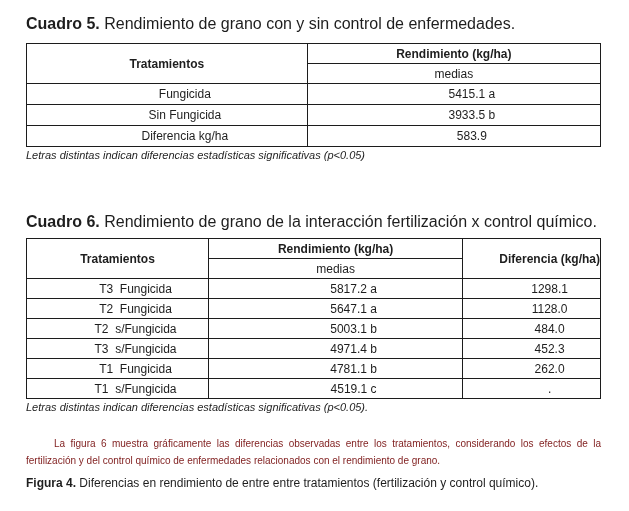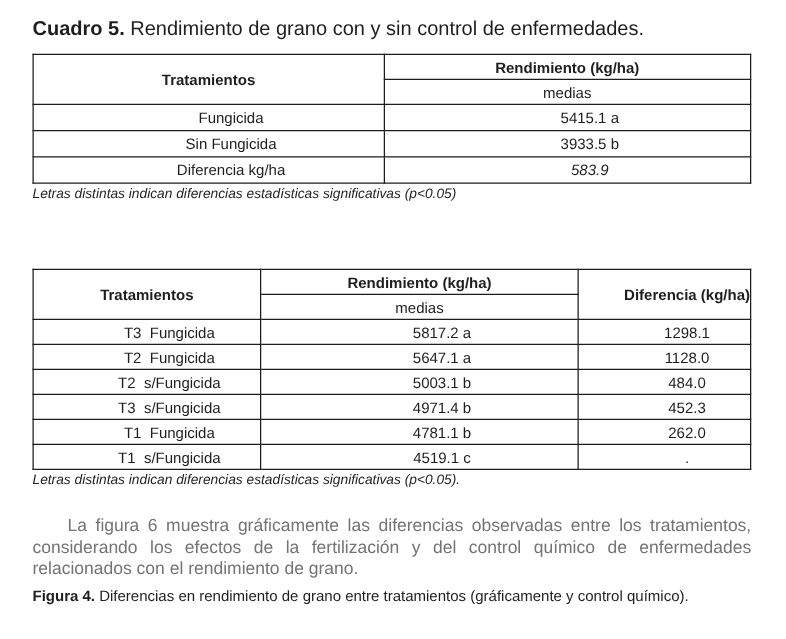--- a/index.html
+++ b/index.html
@@ -38,40 +38,40 @@
     overflow: hidden;
   }
   .t1 td.col-trat { width: 48.9%; }
   .t1 td.col-rend { width: 51.1%; }
   .t2 .w-trat { width: 31.7%; }
   .t2 .w-rend { width: 44.3%; }
   .t2 .w-dif  { width: 24.0%; text-align: right; }
   td.hdr { font-weight: bold; }
   td.data-row { height: 20px; padding-left: 36px; }
   .t1 td.data-row { height: 21px; }
-  td.italic { font-style: italic; }
+  td.italic { }
 
   .footnote {
     font-size: 11px;
     line-height: 13px;
     font-style: italic;
     margin-top: 2px;
     color: #1e1e1e;
   }
   .footnote.fn1 { margin-bottom: 53px; }
   .footnote.fn2 { margin-bottom: 21px; }
   .caption.c2 { margin-bottom: 9px; }
 
   .body-paragraph {
-    font-size: 14px;
+    font-size: 10px;
     line-height: 17px;
     text-align: justify;
     text-indent: 28px;
     margin-bottom: 7px;
-    color: #737373;
+    color: #7f1d1d;
   }
   .fig-caption {
     font-size: 12px;
     line-height: 15px;
     color: #1e1e1e;
   }
   .fig-caption .cap-label { font-weight: bold; }
 </style>
 </head>
 <body>
@@ -99,20 +99,21 @@
       </tr>
       <tr>
         <td class="data-row">Diferencia kg/ha</td>
         <td class="data-row italic">583.9</td>
       </tr>
     </tbody>
   </table>
 
   <p class="footnote fn1">Letras distintas indican diferencias estadísticas significativas (p&lt;0.05)</p>
 
+  <p class="caption c2"><span class="cap-label">Cuadro 6.</span><span> Rendimiento de grano de la interacción fertilización x control químico.</span></p>
 
   <table class="t2">
     <tbody>
       <tr>
         <td rowspan="2" class="hdr w-trat">Tratamientos</td>
         <td class="hdr w-rend">Rendimiento (kg/ha)</td>
         <td rowspan="2" class="hdr w-dif">Diferencia (kg/ha)</td>
       </tr>
       <tr>
         <td>medias</td>
@@ -147,15 +148,15 @@
         <td class="data-row">4519.1 c</td>
         <td class="data-row">.</td>
       </tr>
     </tbody>
   </table>
 
   <p class="footnote fn2">Letras distintas indican diferencias estadísticas significativas (p&lt;0.05).</p>
 
   <p class="body-paragraph">La figura 6 muestra gráficamente las diferencias observadas entre los tratamientos, considerando los efectos de la fertilización y del control químico de enfermedades relacionados con el rendimiento de grano.</p>
 
-  <p class="fig-caption"><span class="cap-label">Figura 4.</span><span> Diferencias en rendimiento de grano entre tratamientos (gráficamente y control químico).</span></p>
+  <p class="fig-caption"><span class="cap-label">Figura 4.</span><span> Diferencias en rendimiento de entre entre tratamientos (fertilización y control químico).</span></p>
 
 </div>
 
 </body></html>

